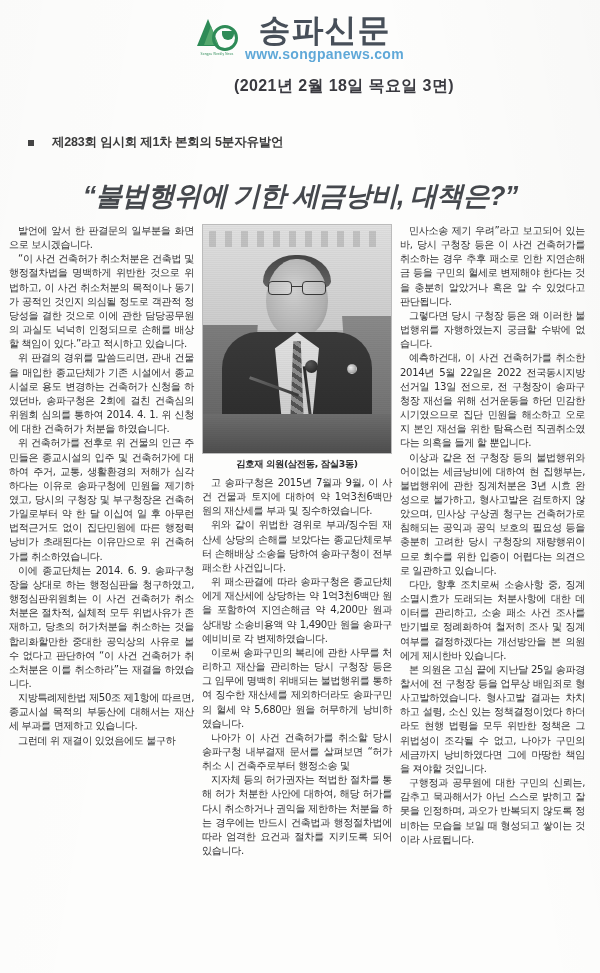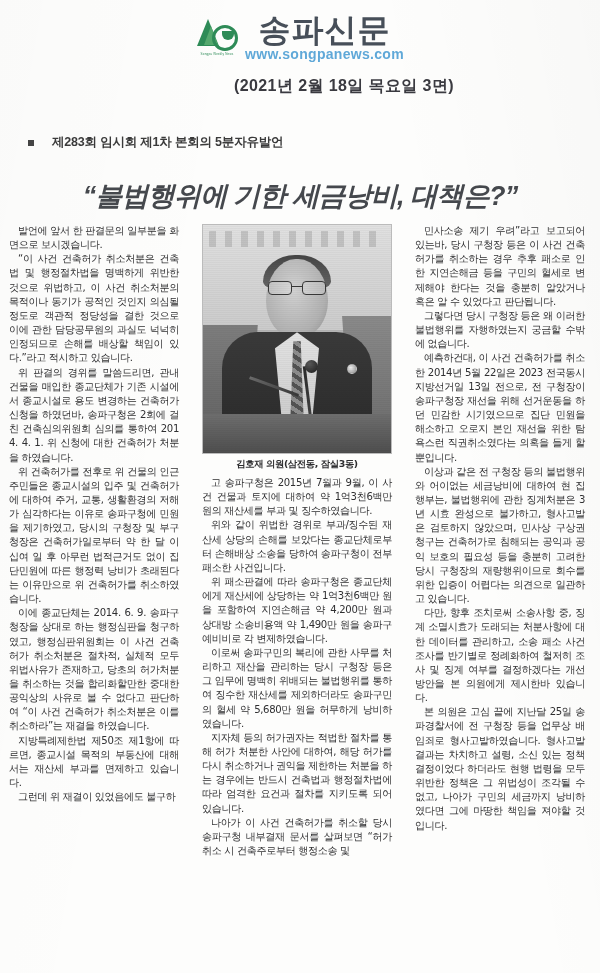--- a/index.html
+++ b/index.html
@@ -173,21 +173,21 @@
   }
 
   
   .columns {
     position: absolute;
     top: 224px;
     left: 9px;
     width: 584px;
     height: 745px;
     display: flex;
-    gap: 16px;
+    gap: 1px;
     justify-content: space-between;
   }
   .col {
     width: 190px;
     margin-right: 7px;
     position: relative;
   }
   .col:last-child { margin-right: 8px; }
 
   .col p {
@@ -433,28 +433,29 @@
           <span class="ph-deskFront"></span>
           <span class="ph-grain"></span>
         </div>
         <div class="photo-caption">김호재 의원(삼전동, 잠실3동)</div>
       </div>
       <div id="col2">
           <p>고 송파구청은 2015년 7월과 9월, 이 사건 건물과 토지에 대하여 약 1억3천6백만 원의 재산세를 부과 및 징수하였습니다.</p>
           <p>위와 같이 위법한 경위로 부과/징수된 재산세 상당의 손해를 보았다는 종교단체로부터 손해배상 소송을 당하여 송파구청이 전부 패소한 사건입니다.</p>
           <p>위 패소판결에 따라 송파구청은 종교단체에게 재산세에 상당하는 약 1억3천6백만 원을 포함하여 지연손해금 약 4,200만 원과 상대방 소송비용액 약 1,490만 원을 송파구 예비비로 각 변제하였습니다.</p>
           <p>이로써 송파구민의 복리에 관한 사무를 처리하고 재산을 관리하는 당시 구청장 등은 그 임무에 명백히 위배되는 불법행위를 통하여 징수한 재산세를 제외하더라도 송파구민의 혈세 약 5,680만 원을 허무하게 낭비하였습니다.</p>
+          <p>나아가 이 사건 건축허가를 취소할 당시 송파구청 내부결재 문서를 살펴보면 “허가취소 시 건축주로부터 행정소송 및</p>
           <p>지자체 등의 허가권자는 적법한 절차를 통해 허가 처분한 사안에 대하여, 해당 허가를 다시 취소하거나 권익을 제한하는 처분을 하는 경우에는 반드시 건축법과 행정절차법에 따라 엄격한 요건과 절차를 지키도록 되어 있습니다.</p>
-          <p>나아가 이 사건 건축허가를 취소할 당시 송파구청 내부결재 문서를 살펴보면 “허가취소 시 건축주로부터 행정소송 및</p>
         </div>
     </div>
 
     <div class="col" id="col3">
         <p>민사소송 제기 우려”라고 보고되어 있는바, 당시 구청장 등은 이 사건 건축허가를 취소하는 경우 추후 패소로 인한 지연손해금 등을 구민의 혈세로 변제해야 한다는 것을 충분히 알았거나 혹은 알 수 있었다고 판단됩니다.</p>
         <p>그렇다면 당시 구청장 등은 왜 이러한 불법행위를 자행하였는지 궁금할 수밖에 없습니다.</p>
-        <p>예측하건대, 이 사건 건축허가를 취소한 2014년 5월 22일은 2023 전국동시지방선거일 13일 전으로, 전 구청장이 송파구청장 재선을 위해 선거운동을 하던 민감한 시기였으므로 집단 민원을 해소하고 오로지 본인 재선을 위한 탐욕스런 직권취소였다는 의혹을 들게 할 뿐입니다.</p>
+        <p>예측하건대, 이 사건 건축허가를 취소한 2014년 5월 22일은 2022 전국동시지방선거일 13일 전으로, 전 구청장이 송파구청장 재선을 위해 선거운동을 하던 민감한 시기였으므로 집단 민원을 해소하고 오로지 본인 재선을 위한 탐욕스런 직권취소였다는 의혹을 들게 할 뿐입니다.</p>
         <p>이상과 같은 전 구청장 등의 불법행위와 어이없는 세금낭비에 대하여 현 집행부는, 불법행위에 관한 징계처분은 3년 시효 완성으로 불가하고, 형사고발은 검토하지 않았으며, 민사상 구상권 청구는 건축허가로 침해되는 공익과 공익 보호의 필요성 등을 충분히 고려한 당시 구청장의 재량행위이므로 회수를 위한 입증이 어렵다는 의견으로 일관하고 있습니다.</p>
         <p>다만, 향후 조치로써 소송사항 중, 징계 소멸시효가 도래되는 처분사항에 대한 데이터를 관리하고, 소송 패소 사건 조사를 반기별로 정례화하여 철저히 조사 및 징계 여부를 결정하겠다는 개선방안을 본 의원에게 제시한바 있습니다.</p>
         <p>본 의원은 고심 끝에 지난달 25일 송파경찰서에 전 구청장 등을 업무상 배임죄로 형사고발하였습니다. 형사고발 결과는 차치하고 설령, 소신 있는 정책결정이었다 하더라도 현행 법령을 모두 위반한 정책은 그 위법성이 조각될 수 없고, 나아가 구민의 세금까지 낭비하였다면 그에 마땅한 책임을 져야할 것입니다.</p>
+        <p>구행정과 공무원에 대한 구민의 신뢰는, 감추고 묵과해서가 아닌 스스로 밝히고 잘못을 인정하며, 과오가 반복되지 않도록 정비하는 모습을 보일 때 형성되고 쌓이는 것이라 사료됩니다.</p>
       </div>
 
   </div>
 </div>
 
 </body></html>

